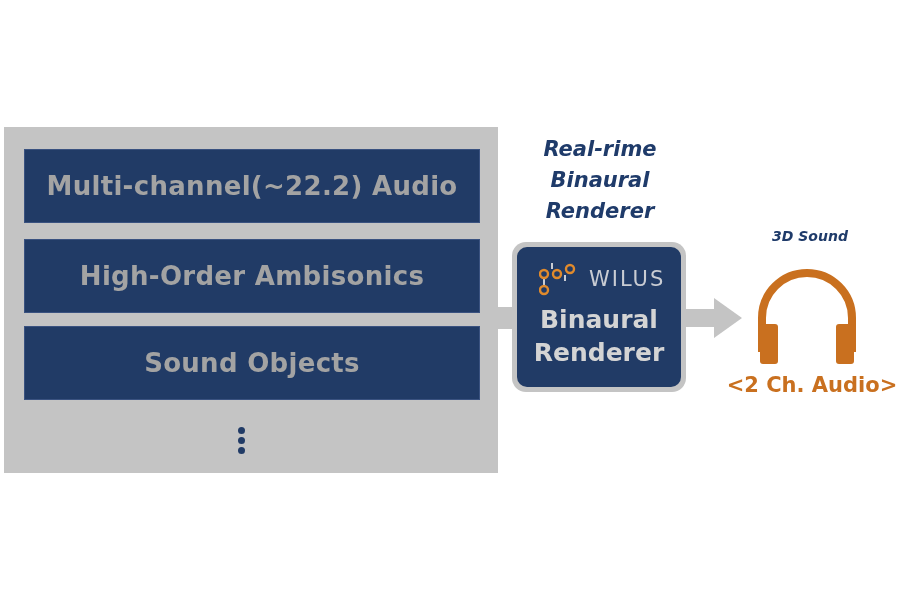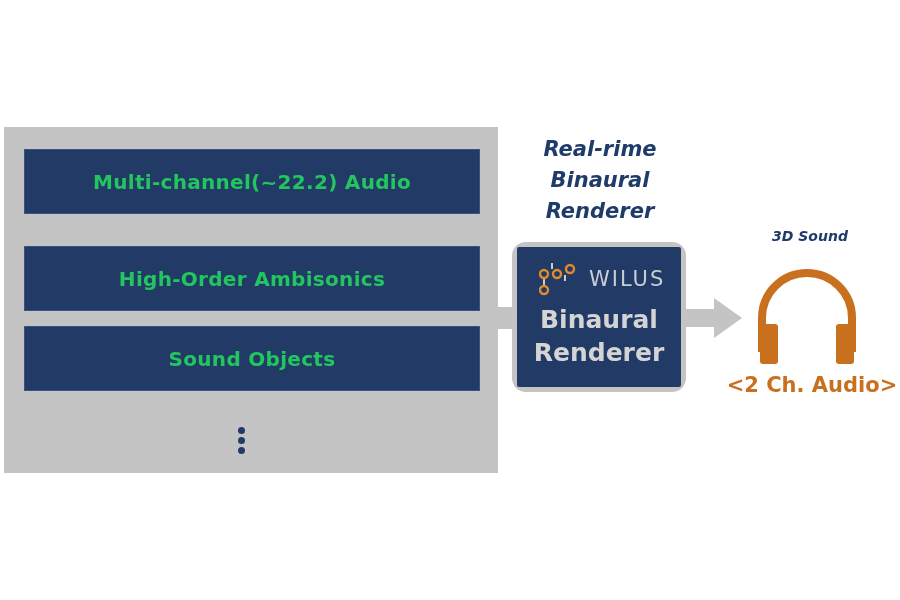--- a/index.html
+++ b/index.html
@@ -1,41 +1,41 @@
 <!DOCTYPE html>
 <html><head>
 <meta charset="utf-8">
 <style>
   html, body { margin: 0; padding: 0; }
   body { width: 900px; height: 600px; background: #ffffff; position: relative; overflow: hidden; font-family: "DejaVu Sans", sans-serif; }
   .panel { position: absolute; left: 4px; top: 127px; width: 494px; height: 346px; background: #c4c4c4; }
-  .src { position: absolute; left: 24px; width: 456px; height: 65px; background: #213b66; color: #22c55e; display: flex; align-items: center; justify-content: center; font-weight: bold; font-size: 20px; letter-spacing: 0.3px; border: 1px solid #3a5280; box-sizing: border-box; }
+  .src { position: absolute; left: 24px; width: 456px; height: 74px; background: #213b66; color: #a3a3a3; display: flex; align-items: center; justify-content: center; font-weight: bold; font-size: 26px; letter-spacing: 0.3px; border: 1px solid #3a5280; box-sizing: border-box; }
   .dots { position: absolute; left: 236px; top: 427px; width: 10px; }
   .dot { width: 7px; height: 7px; border-radius: 50%; background: #213b66; margin: 0 auto 3px; }
   .connector { position: absolute; left: 498px; top: 307px; width: 20px; height: 22px; background: #c4c4c4; }
   .rt-label { position: absolute; left: 515px; top: 134px; width: 170px; text-align: center; color: #1f3b6a; font-style: italic; font-weight: bold; font-size: 21px; line-height: 31px; }
   .renderer { position: absolute; left: 512px; top: 242px; width: 174px; height: 150px; background: #c4c4c4; border-radius: 14px; }
-  .renderer-inner { position: absolute; left: 5px; top: 5px; right: 5px; bottom: 5px; background: #213b66; border-radius: 2px; }
+  .renderer-inner { position: absolute; left: 5px; top: 5px; right: 5px; bottom: 5px; background: #213b66; border-radius: 10px; }
   .wilus { position: absolute; left: 22px; top: 14px; display: flex; align-items: center; }
   .wilus-text { color: #c9ccd3; font-size: 21px; letter-spacing: 2px; margin-left: 10px; }
   .rend-text { position: absolute; left: 0; right: 0; top: 56px; text-align: center; color: #d4d4d4; font-weight: bold; font-size: 25px; line-height: 33px; }
   .arrow { position: absolute; left: 686px; top: 298px; }
   .sound-label { position: absolute; left: 735px; top: 228px; width: 150px; text-align: center; color: #1f3b6a; font-style: italic; font-weight: bold; font-size: 14px; }
   .headphones { position: absolute; left: 752px; top: 260px; }
   .audio-label { position: absolute; left: 712px; top: 373px; width: 200px; text-align: center; color: #c9701f; font-weight: bold; font-size: 21px; }
 </style>
 </head>
 <body>
 
 <div class="panel"></div>
 
 <div class="src" style="top:149px;">
   <span>Multi-channel(~22.2) Audio</span>
 </div>
-<div class="src" style="top:246px;">
+<div class="src" style="top:239px;">
   <span>High-Order Ambisonics</span>
 </div>
 <div class="src" style="top:326px;">
   <span>Sound Objects</span>
 </div>
 
 <div class="dots">
   <div class="dot"></div>
     <div class="dot"></div>
     <div class="dot"></div>

